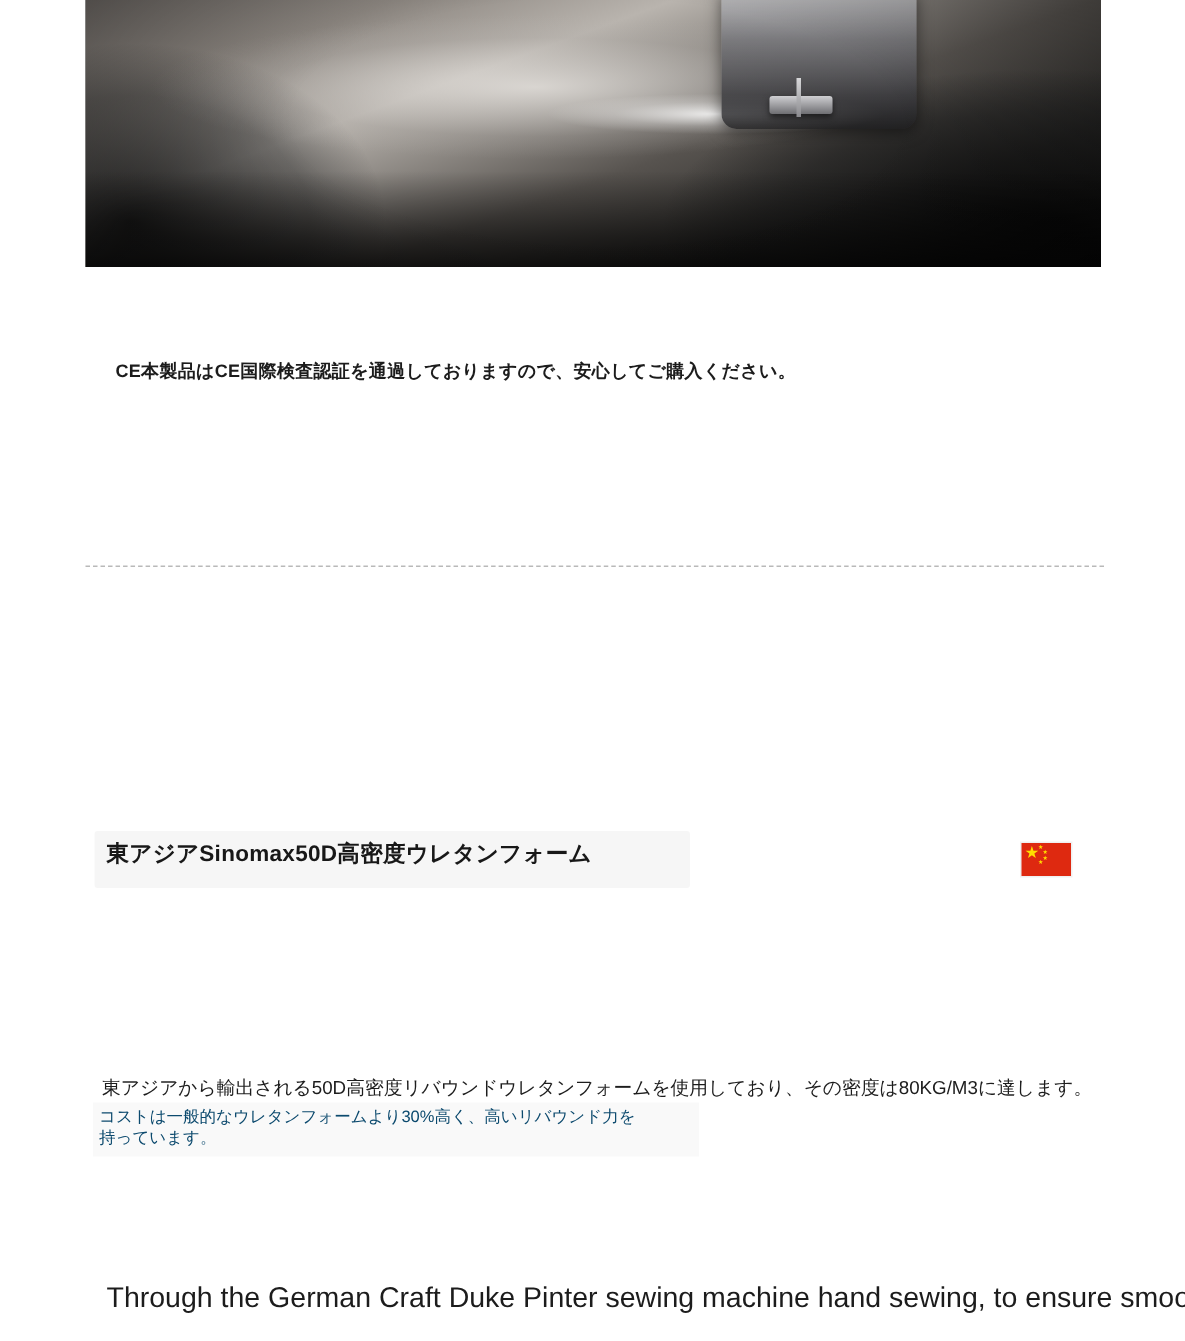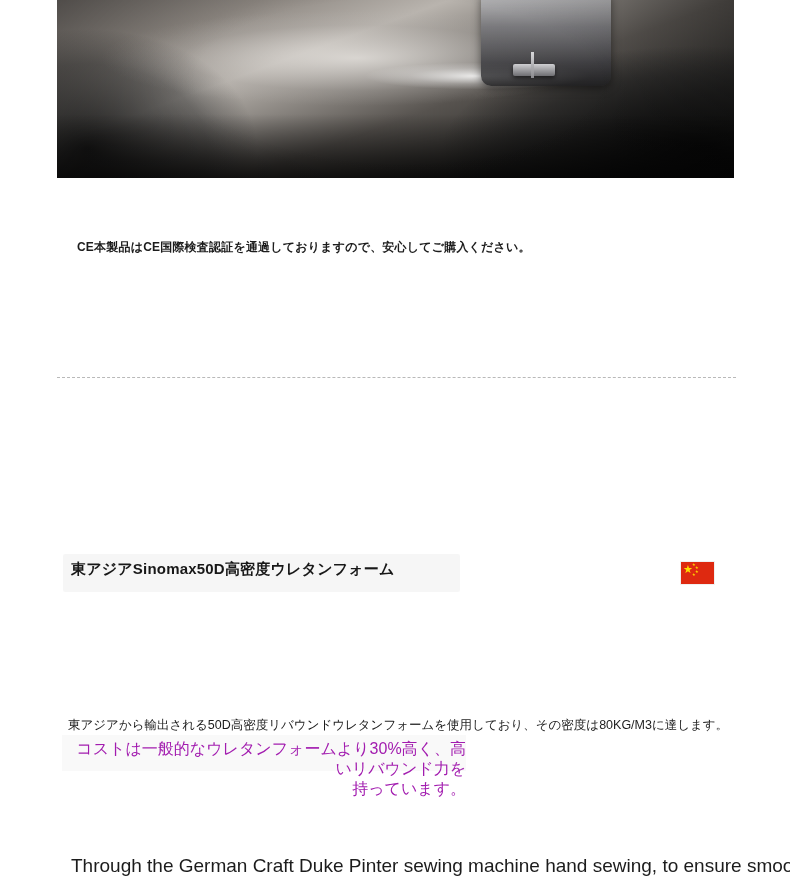--- a/index.html
+++ b/index.html
@@ -164,24 +164,23 @@
     font-size: 12.5px;
     color: #1d1d1d;
     white-space: nowrap;
     margin-top: 20px;
   }
   .para-2 {
     position: absolute;
     left: 66px;
     top: 739px;
     width: 400px;
-    font-size: 16px;
+    font-size: 11px;
     line-height: 1.25;
-    color: #a21caf;
-    text-align: right;
+    color: #0c4a6e;
   }
   .para-2-plate {
     position: absolute;
     left: 62px;
     top: 735px;
     width: 404px;
     height: 36px;
     background: rgba(0,0,0,0.022);
   }
 

